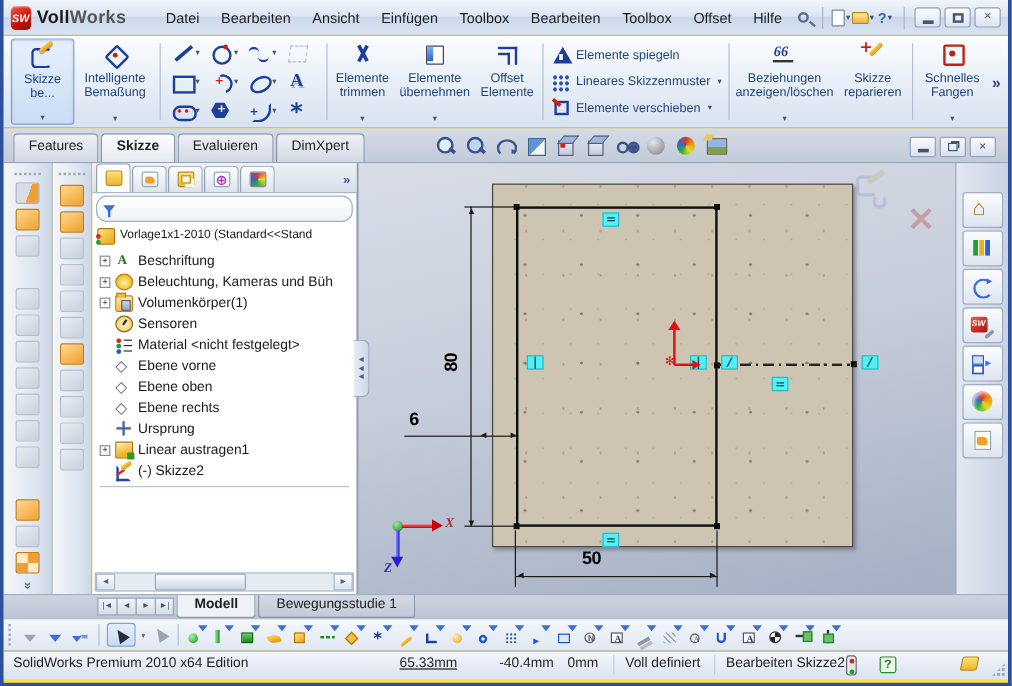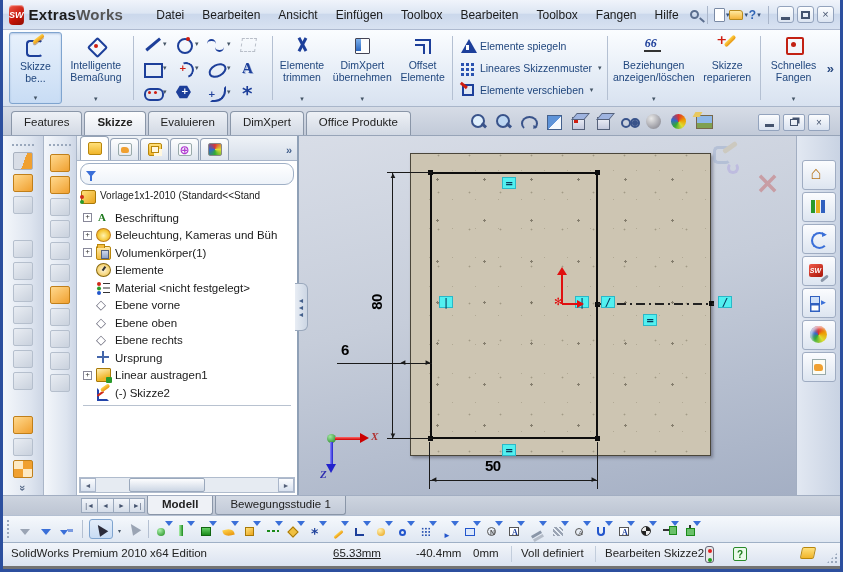--- a/index.html
+++ b/index.html
@@ -1,19 +1,19 @@
 <!DOCTYPE html>
 <html><head>
 <meta charset="utf-8">
 <style>
   html,body{margin:0;padding:0;background:#5a77b5;}
   *{box-sizing:border-box;}
   #screen{position:relative;width:843px;height:572px;overflow:hidden;
     font-family:"Liberation Sans","DejaVu Sans",sans-serif;font-size:11.5px;color:#1a1a1a;
-    background:#737373;border-left:3px solid #2c4f9e;border-right:3px solid #2c4f9e;border-bottom:3px solid #2c4f9e;}
+    background:#fde047;border-left:3px solid #2c4f9e;border-right:3px solid #2c4f9e;border-bottom:3px solid #2c4f9e;}
 
   
   #titlebar{position:absolute;left:0;top:0;right:0;height:30px;display:flex;align-items:center;
     background:linear-gradient(#f0f4fb,#dde6f3 45%,#cbd8ec 50%,#d8e2f1);border-bottom:1px solid #aebad0;padding:0 6px;}
   #sw-logo{width:20px;height:20px;border-radius:4px;margin-right:5px;
     background:linear-gradient(145deg,#f05a4a,#c41306 60%,#8f0e02);box-shadow:inset 0 1px 1px rgba(255,255,255,.5);
     color:#fff;font:italic bold 9px/20px "Liberation Sans",sans-serif;text-align:center;}
   #app-title{font:bold 15px "Liberation Sans",sans-serif;margin-right:24px;letter-spacing:.3px;}
   #app-title .lite{font-weight:bold;color:#555;}
   #menubar{display:flex;height:100%;align-items:center;}
@@ -310,31 +310,31 @@
   #sb-help{position:absolute;top:4px;width:14px;height:14px;border:1px solid #2a8a2a;background:#eafaea;color:#1a7a1a;font:bold 10px/14px "Liberation Sans",sans-serif;text-align:center;border-radius:2px;}
   #sb-tag{position:absolute;top:4px;width:14px;height:12px;background:linear-gradient(#ffe07a,#f0b52a);border:1px solid #b8860b;transform:skewX(-12deg);border-radius:2px;}
 </style>
 </head>
 <body>
 
 <div id="screen">
 
   <div id="titlebar">
     <div id="sw-logo">SW</div>
-    <div id="app-title"><span>Extras</span><span class="lite">Works</span></div>
+    <div id="app-title"><span>Voll</span><span class="lite">Works</span></div>
     <div id="menubar">
 
     <div class="menu-item">Datei</div>
         <div class="menu-item">Bearbeiten</div>
         <div class="menu-item">Ansicht</div>
         <div class="menu-item">Einfügen</div>
         <div class="menu-item">Toolbox</div>
         <div class="menu-item">Bearbeiten</div>
         <div class="menu-item">Toolbox</div>
-        <div class="menu-item">Fangen</div>
+        <div class="menu-item">Offset</div>
         <div class="menu-item">Hilfe</div>
       </div>
     <div class="qa-btn">
         <span class="ic-search"></span>
       </div>
     <div class="qa-sep"></div>
     <div class="qa-btn">
         <span class="ic-newdoc"></span>
         <span class="dd-mini">▾</span>
       </div>
@@ -420,21 +420,21 @@
         </div>
       </div>
     <div class="cm-sep"></div>
     <div class="cm-bigbtn">
       <span class="ci" data-icon="trim"></span>
       <span class="lbl">Elemente trimmen</span>
       <span class="dd">▾</span>
     </div>
     <div class="cm-bigbtn cm-wide">
       <span class="ci" data-icon="convert"></span>
-      <span class="lbl">DimXpert übernehmen</span>
+      <span class="lbl">Elemente übernehmen</span>
       <span class="dd">▾</span>
     </div>
     <div class="cm-bigbtn">
       <span class="ci" data-icon="offset"></span>
       <span class="lbl">Offset Elemente</span>
     </div>
     <div class="cm-sep"></div>
     <div class="cm-stackcol">
       <div class="cm-row">
         <span class="ci ci18" data-icon="mirror"></span>
@@ -470,21 +470,20 @@
     <div id="cm-overflow">»</div>
   </div>
 
   <div id="tabrow">
     <div id="rtabs" style="display:flex;align-items:flex-end;">
 
     <div class="rtab" data-active="false">Features</div>
         <div class="rtab" data-active="true">Skizze</div>
         <div class="rtab" data-active="false">Evaluieren</div>
         <div class="rtab" data-active="false">DimXpert</div>
-        <div class="rtab" data-active="false">Office Produkte</div>
       </div>
     <div id="headsup">
 
     <span class="hu" data-icon="zoom-fit"><span class="mark"></span></span>
         <span class="hu" data-icon="zoom-area"><span class="mark"></span></span>
         <span class="hu" data-icon="rotate-view"><span class="mark"></span></span>
         <span class="hu" data-icon="section-view"><span class="mark"></span></span>
         <span class="hu" data-icon="view-orientation">
           <span class="mark"></span>
         </span>
@@ -590,21 +589,21 @@
               <span class="tlabel">Beleuchtung, Kameras und Büh</span>
             </div>
             <div class="titem">
               <span class="texp">+</span>
               <span class="ticon" data-icon="solid-bodies"></span>
               <span class="tlabel">Volumenkörper(1)</span>
             </div>
             <div class="titem">
               <span class="texp"></span>
               <span class="ticon" data-icon="sensors"></span>
-              <span class="tlabel">Elemente</span>
+              <span class="tlabel">Sensoren</span>
             </div>
             <div class="titem">
               <span class="texp"></span>
               <span class="ticon" data-icon="material"></span>
               <span class="tlabel">Material &lt;nicht festgelegt&gt;</span>
             </div>
             <div class="titem">
               <span class="texp"></span>
               <span class="ticon" data-icon="plane"></span>
               <span class="tlabel">Ebene vorne</span>

